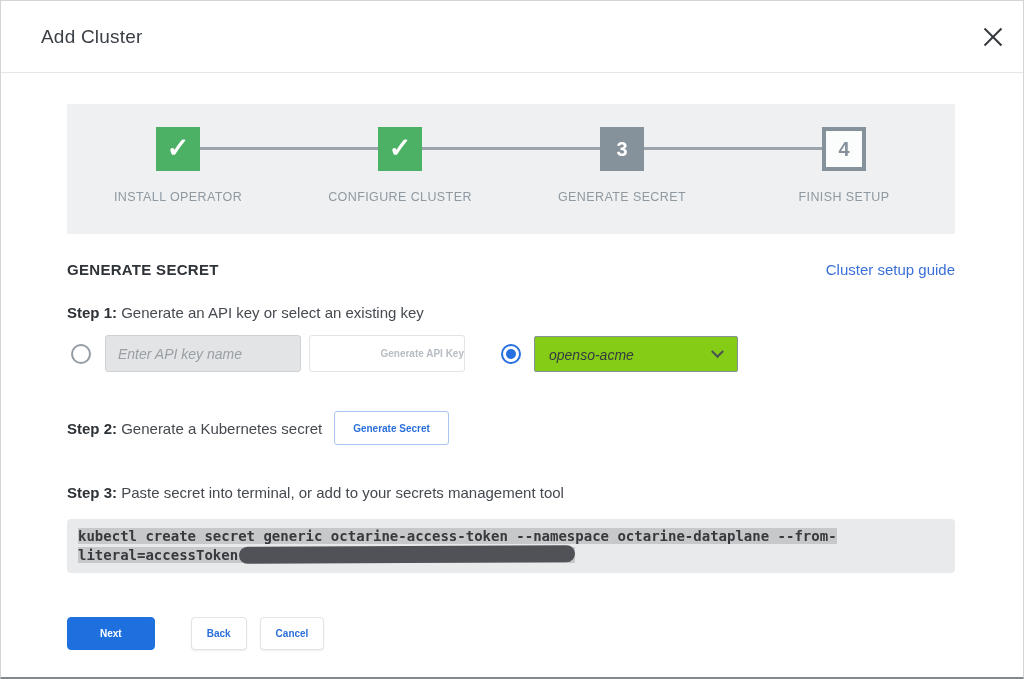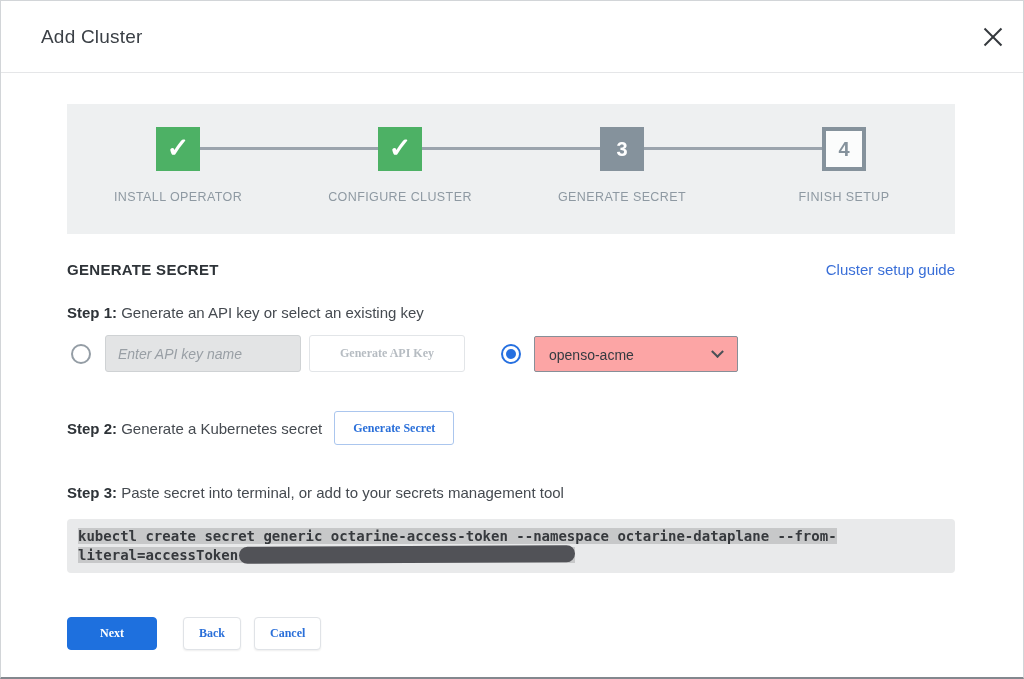--- a/index.html
+++ b/index.html
@@ -71,30 +71,30 @@
   .radio-selected::after{
     content:""; position:absolute; left:3px; top:3px; width:10px; height:10px;
     border-radius:50%; background:#2670e0;
   }
   .text-input{
     margin-left:14px; width:196px; height:37px; background:#e3e4e5;
     border:1px solid #cfd2d4; border-radius:3px; padding:0 12px;
     font-family:"Liberation Sans", sans-serif; font-size:14px; color:#5a6066;
   }
   .text-input::placeholder{ font-style:italic; color:#999fa5; }
-  .btn{ font-family:Liberation Serif, serif; font-size:12px; border-radius:3px; cursor:pointer; }
+  .btn{ font-family:Liberation Sans, sans-serif; font-size:10px; border-radius:3px; cursor:pointer;text-align:right; }
   .btn-disabled{
     margin-left:8px; width:156px; height:37px; background:#fff;
     border:1px solid #e2e5e8; color:#b6bcc2; font-weight:600; cursor:default;
   }
   .select-radio{ margin-left:36px; }
   .select{
-    margin-left:13px; width:204px; height:36px; background:#fca5a5;
+    margin-left:13px; width:204px; height:36px; background:#84cc16;
     border:1px solid #878f98; border-radius:2px; display:flex; align-items:center;
-    justify-content:space-between; padding:2px 15px 0 14px; cursor:pointer;
+    justify-content:space-between; padding:2px 15px 0 14px; cursor:pointer;font-style:italic;
   }
   .select-value{ font-size:14px; color:#343a40; }
   .chev{
     width:9px; height:9px; border-right:2px solid #4a5056; border-bottom:2px solid #4a5056;
     transform:rotate(45deg) translate(-2px,-2px);
   }
 
   
   .step2-row{ display:flex; align-items:center; margin-top:39px; }
   .btn-outline-blue{
@@ -119,21 +119,21 @@
   .footer-row{ display:flex; align-items:center; margin-top:44px; }
   .btn-primary{
     height:33px; padding:0 32px; background:#1e70de; border:1px solid #1e70de;
     color:#fff; font-weight:bold; border-radius:4px;
   }
   .btn-light{
     height:33px; padding:0 15px; background:#fff; border:1px solid #e0e3e7;
     color:#2a6fd9; font-weight:bold; border-radius:4px;
     box-shadow:0 1px 2px rgba(0,0,0,.07);
   }
-  .btn-back{ margin-left:26px; }
+  .btn-back{ margin-left:36px; }
   .btn-cancel{ margin-left:13px; }
 </style>
 </head>
 <body>
 
 <div class="dialog">
 
   <div class="dlg-header">
     <div class="dlg-title">Add Cluster</div>
     <span class="close-x"></span>

